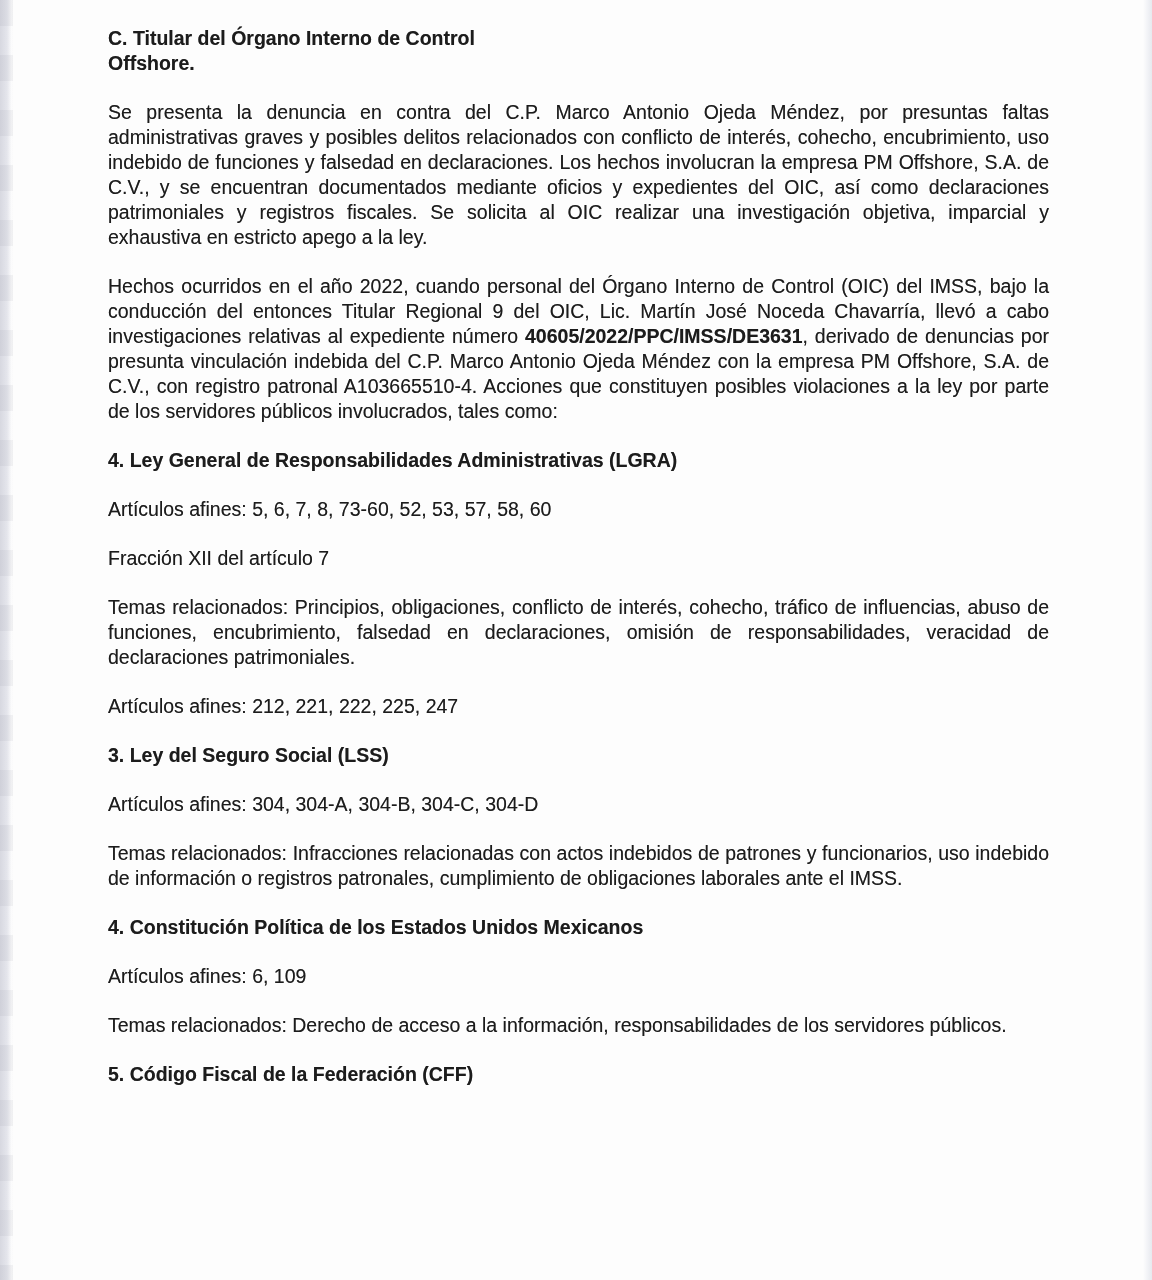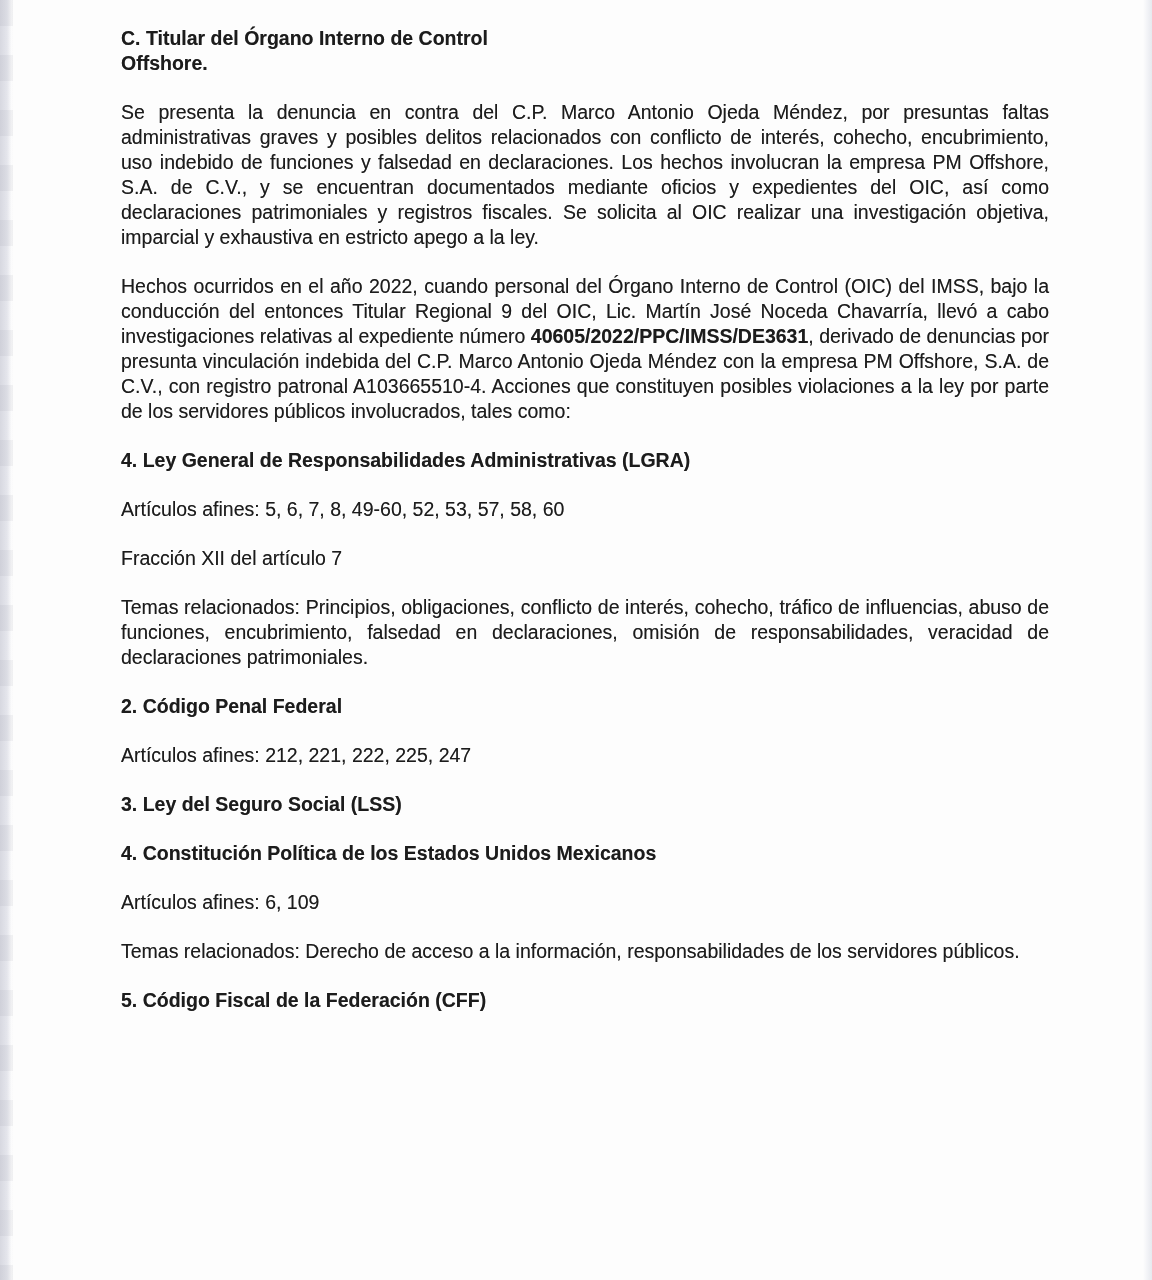--- a/index.html
+++ b/index.html
@@ -29,21 +29,21 @@
     width: 9px; height: 1280px;
     background: linear-gradient(to left, #e7e9ee 0, #f4f5f8 60%, #fdfdfd 100%);
   }
   .content {
     position: absolute;
     left: 105px;
     top: 26px;
     width: 944px;
   }
   .block {
-    margin: 0 0 24px 16px;
+    margin: 0 0 24px 3px;
     font-size: 19.5px;
     line-height: 25px;
     text-shadow: 0 0 0.5px rgba(0,0,0,0.45);
   }
   .bold { font-weight: bold; }
   .justify { text-align: justify; }
   .recipient div { display: block; }
 </style>
 </head>
 <body>
@@ -56,28 +56,29 @@
   <div class="block bold recipient">
     <div>C. Titular del Órgano Interno de Control</div>
     <div>Offshore.</div>
   </div>
 
   <p class="block justify">Se presenta la denuncia en contra del C.P. Marco Antonio Ojeda Méndez, por presuntas faltas administrativas graves y posibles delitos relacionados con conflicto de interés, cohecho, encubrimiento, uso indebido de funciones y falsedad en declaraciones. Los hechos involucran la empresa PM Offshore, S.A. de C.V., y se encuentran documentados mediante oficios y expedientes del OIC, así como declaraciones patrimoniales y registros fiscales. Se solicita al OIC realizar una investigación objetiva, imparcial y exhaustiva en estricto apego a la ley.</p>
 
   <p class="block justify"><span>Hechos ocurridos en el año 2022, cuando personal del Órgano Interno de Control (OIC) del IMSS, bajo la conducción del entonces Titular Regional 9 del OIC, Lic. Martín José Noceda Chavarría, llevó a cabo investigaciones relativas al expediente número </span><span class="bold">40605/2022/PPC/IMSS/DE3631</span><span>, derivado de denuncias por presunta vinculación indebida del C.P. Marco Antonio Ojeda Méndez con la empresa PM Offshore, S.A. de C.V., con registro patronal A103665510-4. Acciones que constituyen posibles violaciones a la ley por parte de los servidores públicos involucrados, tales como:</span></p>
 
   <p class="block bold">4. Ley General de Responsabilidades Administrativas (LGRA)</p>
-  <p class="block">Artículos afines: 5, 6, 7, 8, 49-60, 52, 53, 57, 58, 60</p>
+  <p class="block">Artículos afines: 5, 6, 7, 8, 73-60, 52, 53, 57, 58, 60</p>
   <p class="block">Fracción XII del artículo 7</p>
   <p class="block justify">Temas relacionados: Principios, obligaciones, conflicto de interés, cohecho, tráfico de influencias, abuso de funciones, encubrimiento, falsedad en declaraciones, omisión de responsabilidades, veracidad de declaraciones patrimoniales.</p>
 
-  <p class="block bold">2. Código Penal Federal</p>
   <p class="block">Artículos afines: 212, 221, 222, 225, 247</p>
 
   <p class="block bold">3. Ley del Seguro Social (LSS)</p>
+  <p class="block">Artículos afines: 304, 304-A, 304-B, 304-C, 304-D</p>
+  <p class="block justify">Temas relacionados: Infracciones relacionadas con actos indebidos de patrones y funcionarios, uso indebido de información o registros patronales, cumplimiento de obligaciones laborales ante el IMSS.</p>
 
   <p class="block bold">4. Constitución Política de los Estados Unidos Mexicanos</p>
   <p class="block">Artículos afines: 6, 109</p>
   <p class="block">Temas relacionados: Derecho de acceso a la información, responsabilidades de los servidores públicos.</p>
 
   <p class="block bold">5. Código Fiscal de la Federación (CFF)</p>
 
 </div>
 
 </body></html>

